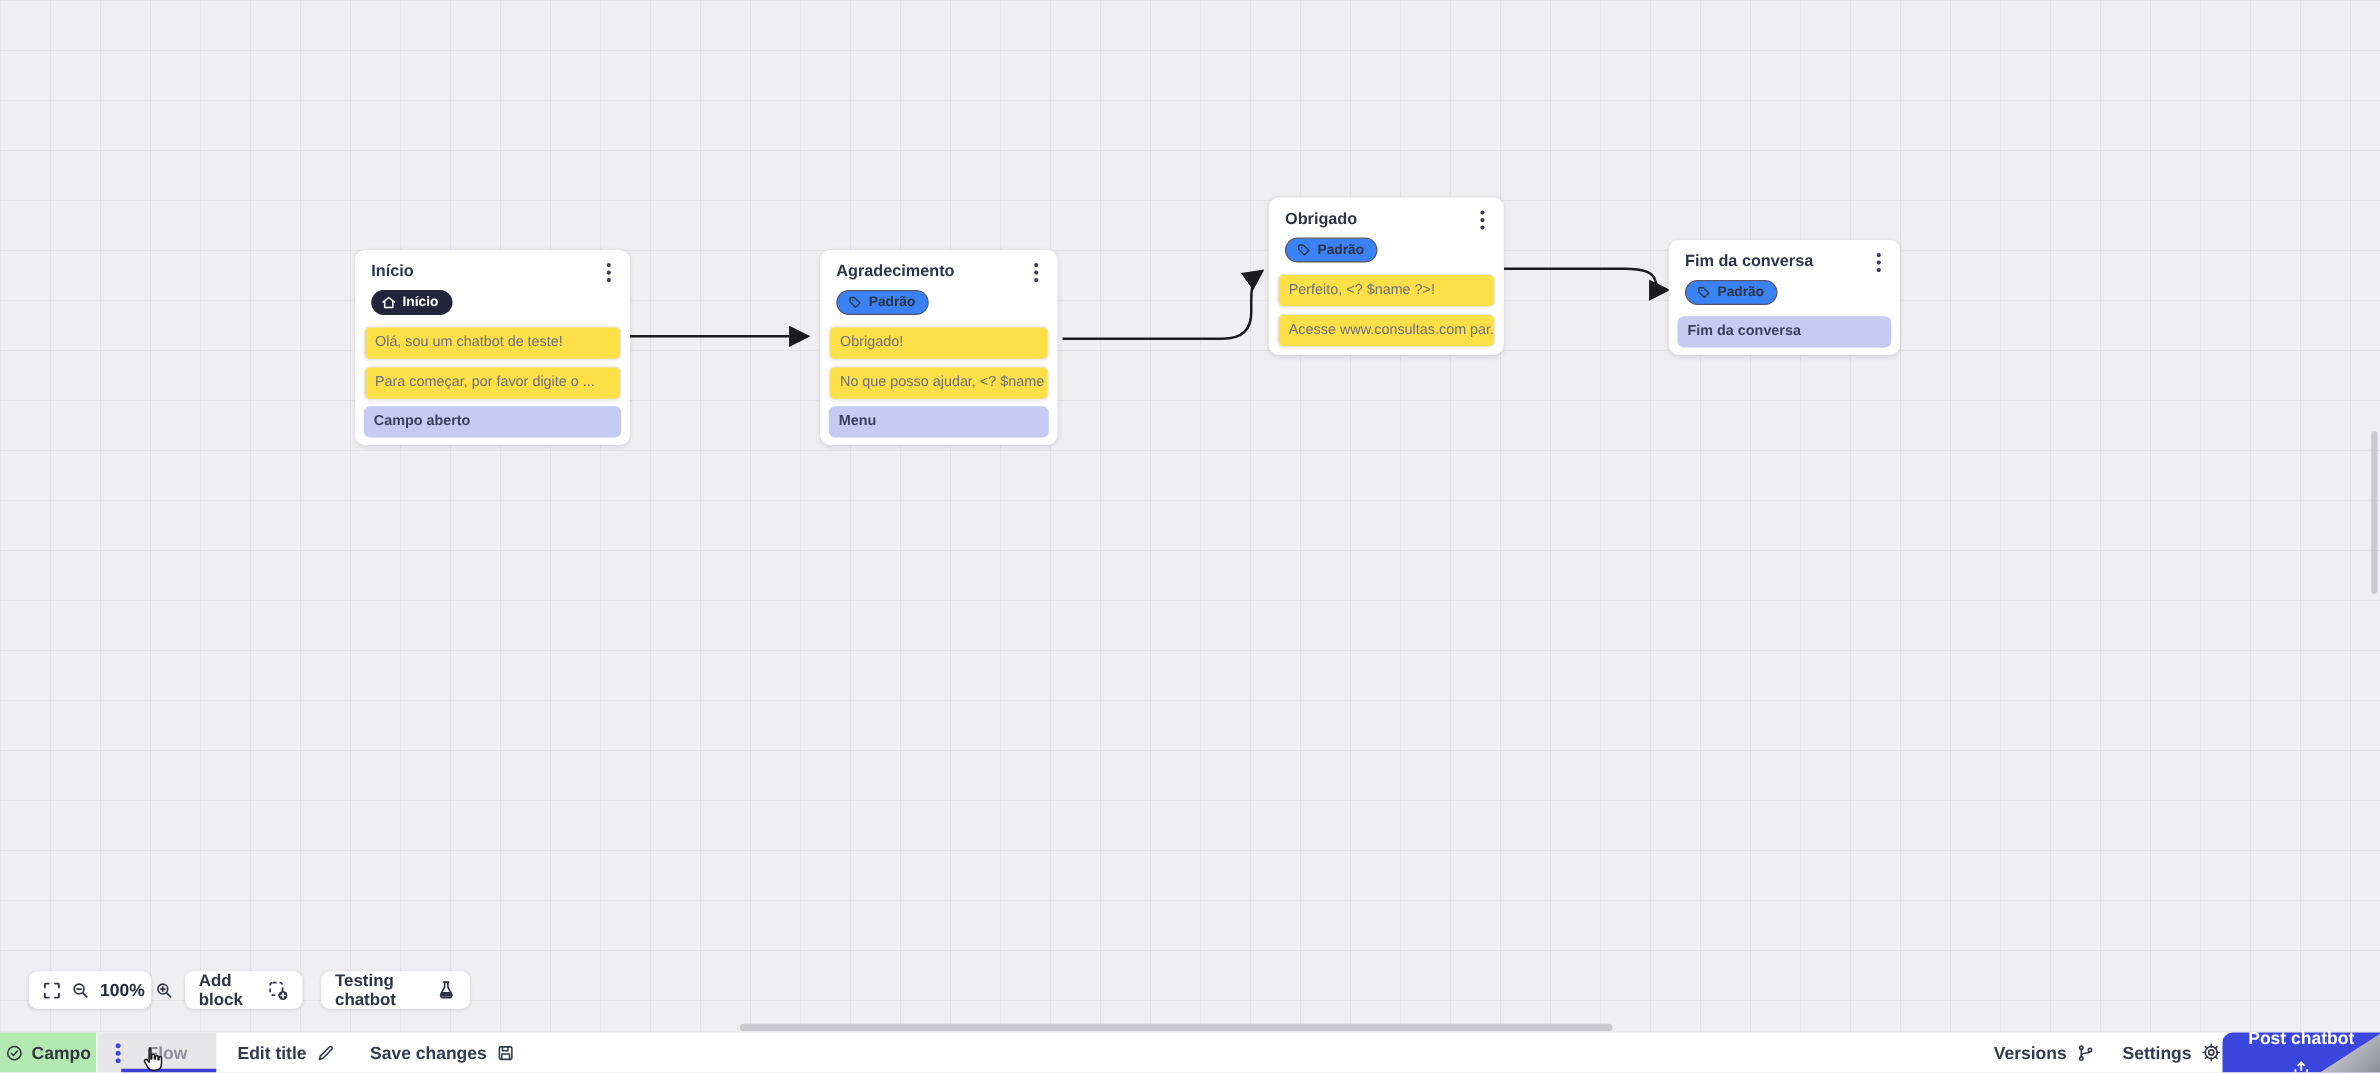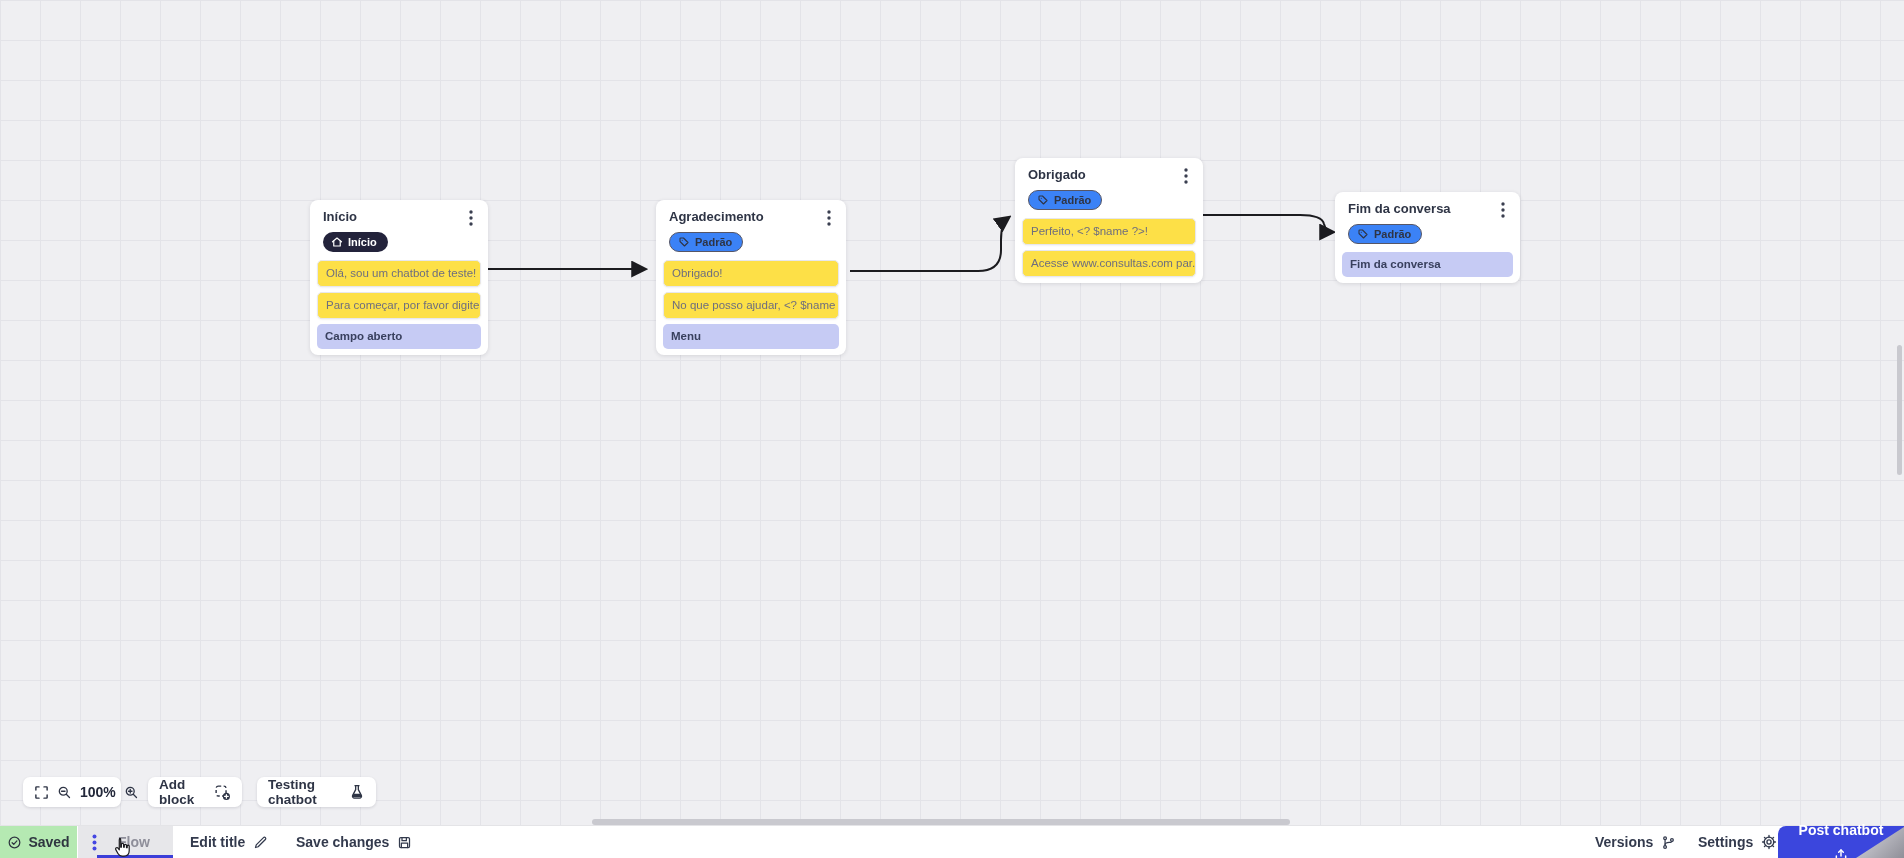--- a/index.html
+++ b/index.html
@@ -97,21 +97,21 @@
     <defs>
       <marker id="arr" viewBox="0 0 10 10" refX="7.5" refY="5" markerWidth="8.5" markerHeight="8.5" orient="auto">
         <path d="M0,0 L10,5 L0,10 z" fill="#1b1b1f"></path>
       </marker>
     </defs>
     <path d="M482 269 H644" fill="none" stroke="#1b1b1f" stroke-width="2" marker-end="url(#arr)"></path>
     <path d="M850 271 L978 271 Q1001 271 1001 250 L1001 240 Q1001 223 1008 218" fill="none" stroke="#1b1b1f" stroke-width="2" marker-end="url(#arr)"></path>
     <path d="M1203 215 L1300 215 Q1322 215 1324 224 Q1326 232 1332 232" fill="none" stroke="#1b1b1f" stroke-width="2" marker-end="url(#arr)"></path>
   </svg>
 
-  <div class="node" style="left:310px;top:200px;width:178px;">
+  <div class="node" style="left:284px;top:200px;width:220px;">
     <div class="node-head">
       <span class="node-title">Início</span>
       <span class="kebab">
         <svg width="4" height="16" viewBox="0 0 4 16">
             <g fill="#3a3f50">
               <circle cx="2" cy="2" r="1.7"></circle>
               <circle cx="2" cy="8" r="1.7"></circle>
               <circle cx="2" cy="14" r="1.7"></circle>
             </g>
           </svg>
@@ -272,21 +272,21 @@
 
 <div class="bottombar">
 
   <div class="bar-item saved-chip">
     <span>
       <svg width="15" height="15" viewBox="0 0 24 24" fill="none" stroke="#2f3640" stroke-width="2" stroke-linecap="round" stroke-linejoin="round">
           <circle cx="12" cy="12" r="8.5"></circle>
           <path d="M8.2 12.4l2.6 2.6 5-5.6"></path>
         </svg>
     </span>
-    <span>Saved</span>
+    <span>Campo</span>
   </div>
 
   <div class="bar-item flow-tab">
     <span class="flow-dots">
       <svg width="5" height="17" viewBox="0 0 5 17">
           <g fill="#4547e2">
             <circle cx="2.5" cy="2.5" r="2"></circle>
             <circle cx="2.5" cy="8.5" r="2"></circle>
             <circle cx="2.5" cy="14.5" r="2"></circle>
           </g>

